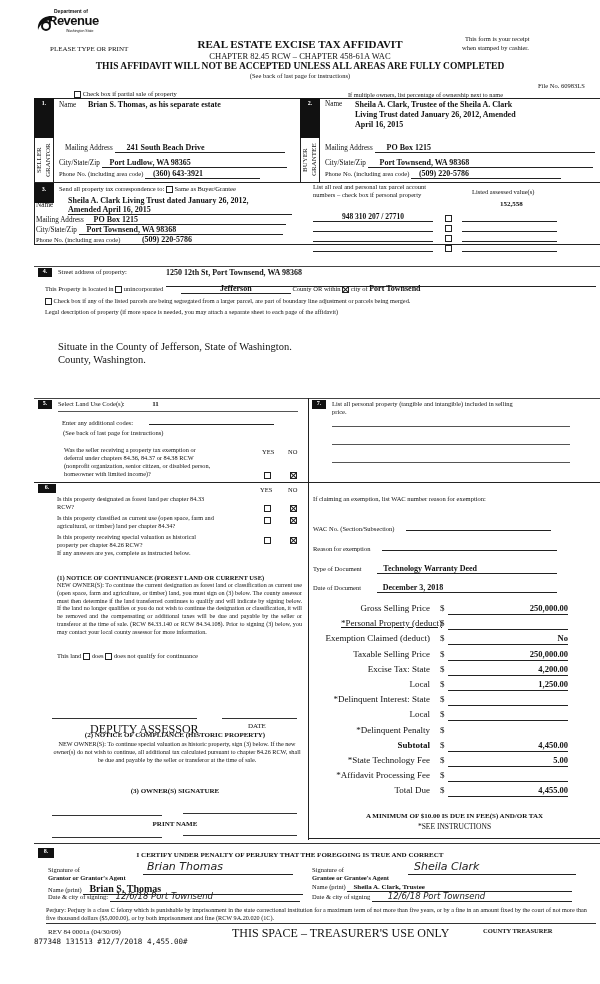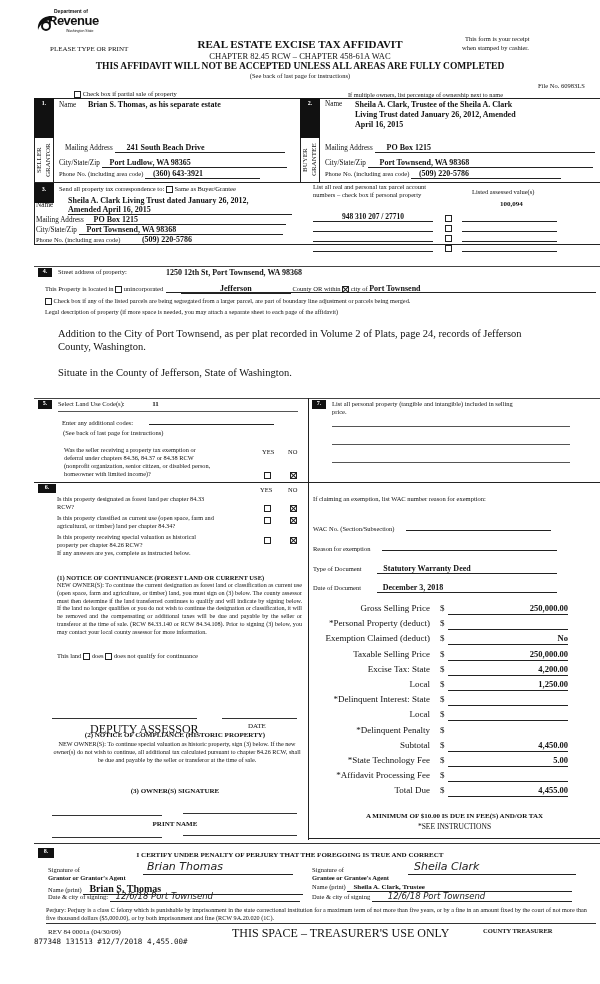--- a/index.html
+++ b/index.html
@@ -122,21 +122,21 @@
 </div>
 <div class="row" style="left:36px;top:235px;font-size:6.5px">
   <span>Phone No. (including area code)</span>
   <span class="fill line" style="display:inline-block;width:140px;padding-left:20px">(509) 220-5786</span>
 </div>
 <div class="abs" style="left:313px;top:183px;font-size:6.5px;line-height:8px">
   <div>List all real and personal tax parcel account</div>
   <div>numbers – check box if personal property</div>
 </div>
 <div class="abs" style="left:472px;top:188px;font-size:6.5px">Listed assessed value(s)</div>
-<div class="abs fill" style="left:500px;top:200px;font-size:7px">100,094</div>
+<div class="abs fill" style="left:500px;top:200px;font-size:7px">152,558</div>
 <div class="abs" style="left:313px;top:212px;width:120px">
   <div class="fill line" style="height:10px;text-align:center;font-size:7.5px">948 310 207 / 27710</div>
   <div class="line" style="height:10px"></div>
   <div class="line" style="height:10px"></div>
   <div class="line" style="height:10px"></div>
 </div>
 <div class="abs" style="left:445px;top:213px;line-height:10px">
   <div><span class="box"></span></div>
   <div><span class="box"></span></div>
   <div><span class="box"></span></div>
@@ -147,40 +147,39 @@
   <div class="line" style="height:10px"></div>
   <div class="line" style="height:10px"></div>
   <div class="line" style="height:10px"></div>
 </div>
 
 <div class="abs" style="left:34px;top:266px;width:567px;height:1px;background:#444"></div>
 <div class="num" style="left:38px;top:268px;width:14px;height:9px">4.</div>
 <div class="row" style="left:58px;top:268px;font-size:6.5px">
   <span>Street address of property:</span>
 </div>
-<div class="abs fill line" style="left:166px;top:268px;width:430px;height:25px">1250 12th St, Port Townsend, WA  98368</div>
+<div class="abs fill line" style="left:166px;top:268px;width:430px;height:19px">1250 12th St, Port Townsend, WA  98368</div>
 <div class="row" style="left:45px;top:284px;font-size:6.5px">
   <span>This Property is located in</span>
   <span class="box"></span>
   <span>unincorporated</span>
   <span class="fill line" style="display:inline-block;width:110px;text-align:center;margin-left:16px">Jefferson</span>
   <span>County OR  within</span>
   <span class="box x"></span>
   <span>city of</span>
   <span class="fill">Port Townsend</span>
 </div>
 <div class="row" style="left:45px;top:297px;font-size:6.3px">
   <span class="box"></span>
   <span>Check box if any of the listed parcels are being segregated from a larger parcel, are part of boundary line adjustment or parcels being merged.</span>
 </div>
 <div class="row" style="left:45px;top:308px;font-size:6.3px">Legal description of property (if more space is needed, you may attach a separate sheet to each page of the affidavit)</div>
 <div class="abs" style="left:58px;top:327px;font-size:10.5px;line-height:13px;width:540px">
-  <div>Addition to the City of Port Townsend, as per plat recorded in Volume 2 of Plats, page 24, records of Jefferson</div>
+  <div style="margin-top:13px">Situate in the County of Jefferson, State of Washington.</div>
   <div>County, Washington.</div>
-  <div style="margin-top:13px">Situate in the County of Jefferson, State of Washington.</div>
 </div>
 
 <div class="abs" style="left:34px;top:398px;width:567px;height:1px;background:#444"></div>
 <div class="abs" style="left:308px;top:398px;width:1px;height:442px;background:#222"></div>
 <div class="abs" style="left:308px;top:838px;width:292px;height:1px;background:#222"></div>
 
 <div class="num" style="left:38px;top:400px;width:14px;height:9px">5.</div>
 <div class="row" style="left:58px;top:400px;font-size:6.5px">
   <span>Select Land Use Code(s):</span>
   <span class="fill" style="margin-left:26px;font-size:7px">11</span>
@@ -261,32 +260,32 @@
 <div class="row" style="left:313px;top:525px;font-size:6.5px">
   <span>WAC No. (Section/Subsection)</span>
   <span class="line" style="display:inline-block;width:145px;margin-left:10px"></span>
 </div>
 <div class="row" style="left:313px;top:545px;font-size:6.5px">
   <span>Reason for exemption</span>
   <span class="line" style="display:inline-block;width:175px;margin-left:10px"></span>
 </div>
 <div class="row" style="left:313px;top:564px;font-size:6.5px">
   <span>Type of Document</span>
-  <span class="fill line" style="display:inline-block;width:180px;margin-left:14px;padding-left:6px">Statutory Warranty Deed</span>
+  <span class="fill line" style="display:inline-block;width:180px;margin-left:14px;padding-left:6px">Technology Warranty Deed</span>
 </div>
 <div class="row" style="left:313px;top:583px;font-size:6.5px">
   <span>Date of Document</span>
   <span class="fill line" style="display:inline-block;width:180px;margin-left:14px;padding-left:6px">December 3, 2018</span>
 </div>
 
 <div id="amounts">
     <div class="amt-label" style="left: 315px; top: 603px;">Gross Selling Price</div>
     <div class="amt-dollar" style="left: 440px; top: 603px;">$</div>
     <div class="amt-val" style="left: 448px; top: 603px;">250,000.00</div>
-    <div class="amt-label" style="left: 315px; top: 618.2px;">*Personal Property (deduct)</div>
+    <div class="amt-label" style="left: 327px; top: 618.2px; text-decoration: underline;">*Personal Property (deduct)</div>
     <div class="amt-dollar" style="left: 440px; top: 618.2px;">$</div>
     <div class="amt-val" style="left: 448px; top: 618.2px;"></div>
     <div class="amt-label" style="left: 315px; top: 633.4px;">Exemption Claimed (deduct)</div>
     <div class="amt-dollar" style="left: 440px; top: 633.4px;">$</div>
     <div class="amt-val" style="left: 448px; top: 633.4px;">No</div>
     <div class="amt-label" style="left: 315px; top: 648.6px;">Taxable Selling Price</div>
     <div class="amt-dollar" style="left: 440px; top: 648.6px;">$</div>
     <div class="amt-val" style="left: 448px; top: 648.6px;">250,000.00</div>
     <div class="amt-label" style="left: 315px; top: 663.8px;">Excise Tax:  State</div>
     <div class="amt-dollar" style="left: 440px; top: 663.8px;">$</div>
@@ -296,21 +295,21 @@
     <div class="amt-val" style="left: 448px; top: 679px;">1,250.00</div>
     <div class="amt-label" style="left: 315px; top: 694.2px;">*Delinquent Interest:  State</div>
     <div class="amt-dollar" style="left: 440px; top: 694.2px;">$</div>
     <div class="amt-val" style="left: 448px; top: 694.2px;"></div>
     <div class="amt-label" style="left: 315px; top: 709.4px;">Local</div>
     <div class="amt-dollar" style="left: 440px; top: 709.4px;">$</div>
     <div class="amt-val" style="left: 448px; top: 709.4px;"></div>
     <div class="amt-label" style="left: 315px; top: 724.6px;">*Delinquent Penalty</div>
     <div class="amt-dollar" style="left: 440px; top: 724.6px;">$</div>
     <div class="amt-val" style="left: 448px; top: 724.6px; border-bottom: none;"></div>
-    <div class="amt-label" style="left: 315px; top: 739.8px;">Subtotal</div>
+    <div class="amt-label" style="left: 315px; top: 739.8px; font-weight: bold;">Subtotal</div>
     <div class="amt-dollar" style="left: 440px; top: 739.8px;">$</div>
     <div class="amt-val" style="left: 448px; top: 739.8px;">4,450.00</div>
     <div class="amt-label" style="left: 315px; top: 755px;">*State Technology Fee</div>
     <div class="amt-dollar" style="left: 440px; top: 755px;">$</div>
     <div class="amt-val" style="left: 448px; top: 755px;">5.00</div>
     <div class="amt-label" style="left: 315px; top: 770.2px;">*Affidavit Processing Fee</div>
     <div class="amt-dollar" style="left: 440px; top: 770.2px;">$</div>
     <div class="amt-val" style="left: 448px; top: 770.2px;"></div>
     <div class="amt-label" style="left: 315px; top: 785.4px;">Total Due</div>
     <div class="amt-dollar" style="left: 440px; top: 785.4px;">$</div>

